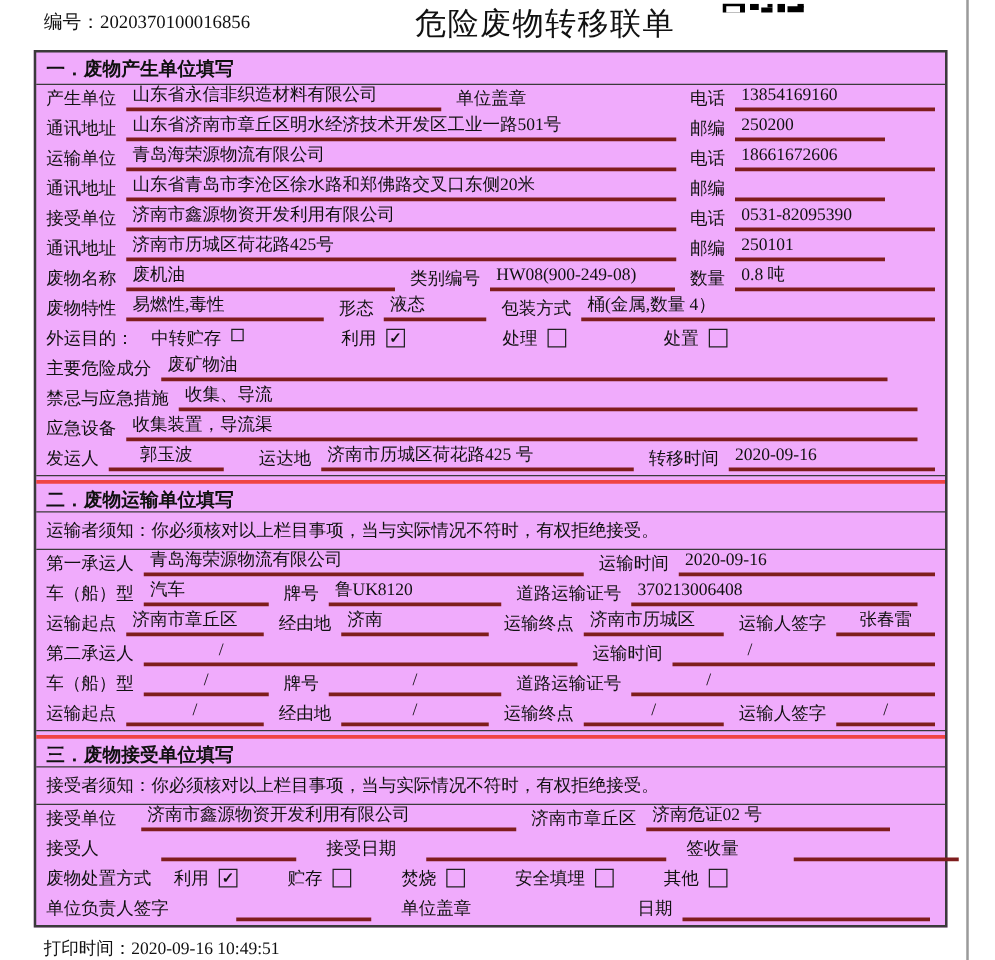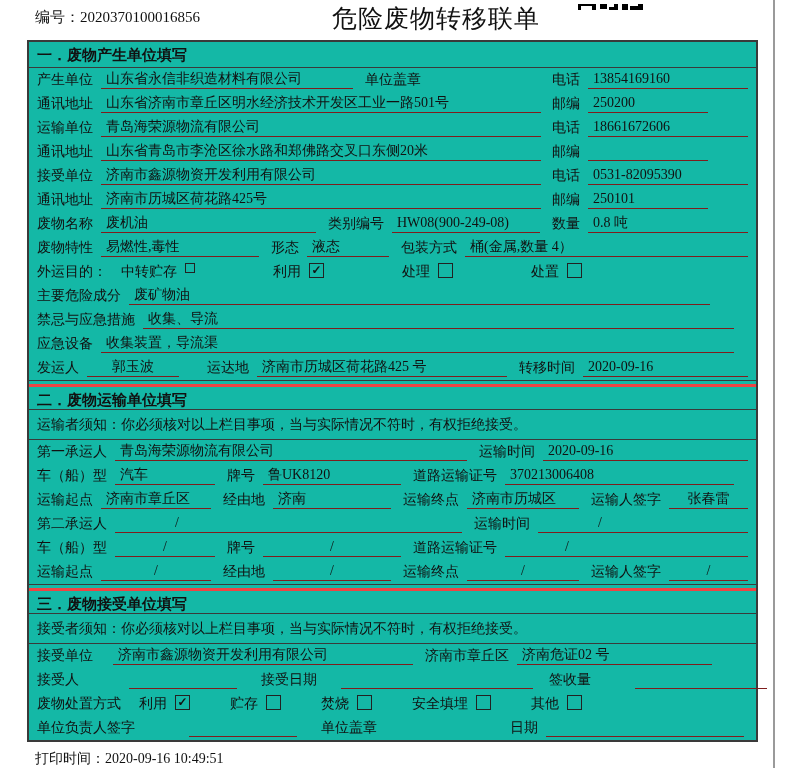--- a/index.html
+++ b/index.html
@@ -8,42 +8,42 @@
     font-family:"Liberation Serif","DejaVu Serif",serif; color:#111;
     overflow:hidden;
   }
   .page-edge { position:absolute; top:0; bottom:0; width:2px; background:#9a9a9a; }
   .serial { position:absolute; left:35px; top:8px; font-size:15px; white-space:nowrap; }
   .doc-title { position:absolute; left:332px; top:2px; font-size:25px; font-weight:normal; letter-spacing:1px; white-space:nowrap; }
   .qr-frag { position:absolute; left:578px; top:0; width:70px; height:10px; overflow:hidden; }
 
   .form-table {
     position:absolute; left:27px; top:40px; width:731px; height:702px;
-    border:2px solid #3a3a3a; box-sizing:border-box; background:#14b8a6;
+    border:2px solid #3a3a3a; box-sizing:border-box; background:#f0abfc;
     display:flex; flex-direction:column;
   }
   .sec-title {
     font-weight:bold; font-size:15px; padding:4px 8px 2px 8px; height:26px;
     box-sizing:border-box; border-bottom:1px solid #3a3a3a; white-space:nowrap;
   }
   .sec-title.bt { border-top:3px solid #ef4444; }
   .sep { height:0; border-bottom:1px solid #3a3a3a; }
   .gap { height:3px; }
   .notice {
     font-size:14px; padding:6px 8px 0 8px; height:30px; box-sizing:border-box;
     border-bottom:1px solid #3a3a3a; white-space:nowrap;
   }
   .row {
     display:flex; align-items:flex-end; height:24px; box-sizing:border-box;
     padding:0 8px 3px 8px; font-size:14px; line-height:18px;
   }
   .lbl { white-space:nowrap; flex:0 0 auto; }
   .ml { margin-left:12px; }
   .val {
-    border-bottom:1px solid #7f1d1d; padding:0 5px; white-space:nowrap;
+    border-bottom:3px solid #7f1d1d; padding:0 5px; white-space:nowrap;
     box-sizing:border-box; flex:0 0 auto; min-height:19px; margin-left:8px;
   }
   .grow { flex:1 1 auto; }
   .spacer { flex:1 1 auto; }
   .ctr { text-align:center; }
   .cb {
     display:inline-block; width:13px; height:13px; border:1.6px solid #222;
     box-sizing:content-box; margin-left:8px; line-height:13px; text-align:center;
     font-size:12px; font-weight:bold; vertical-align:-2px;
   }

